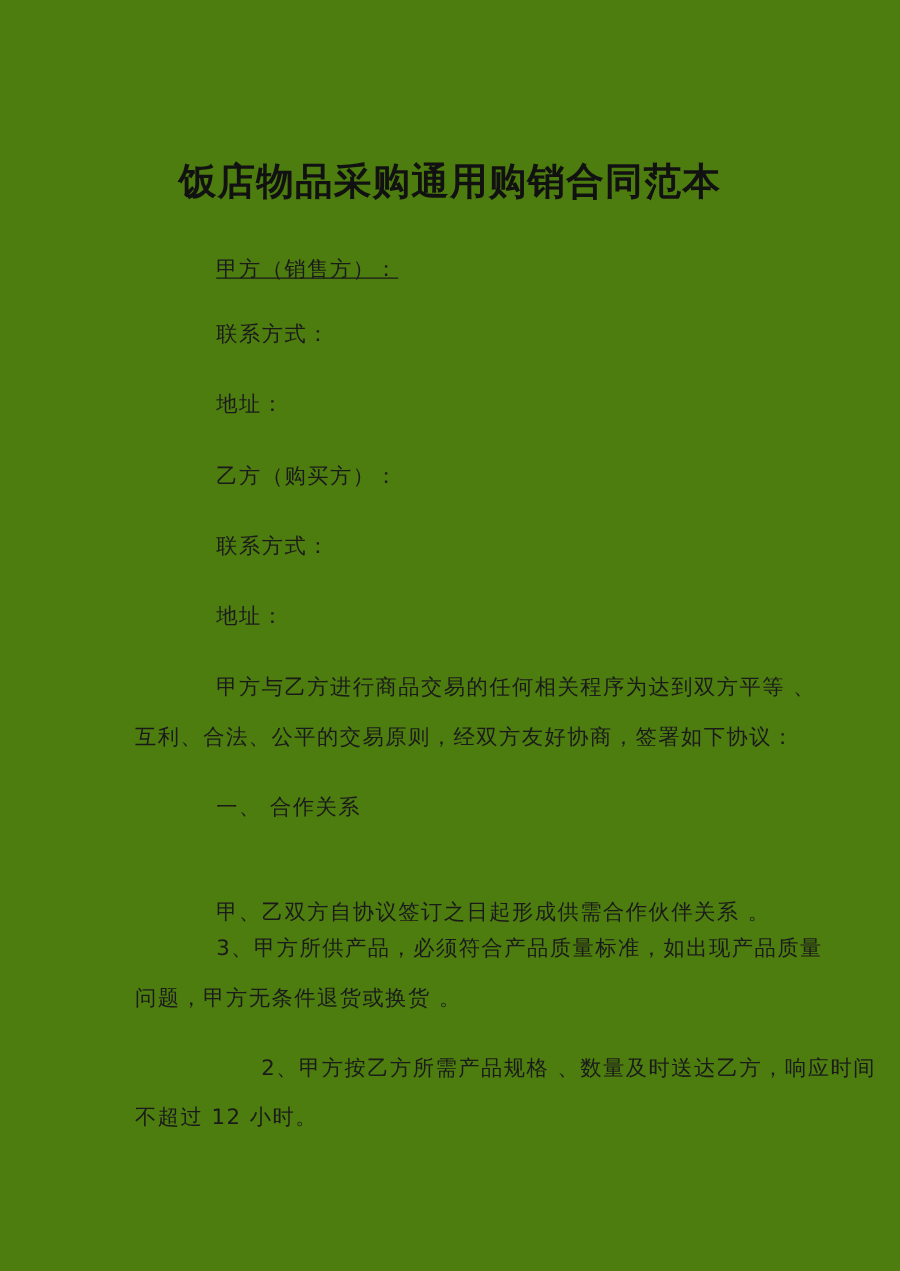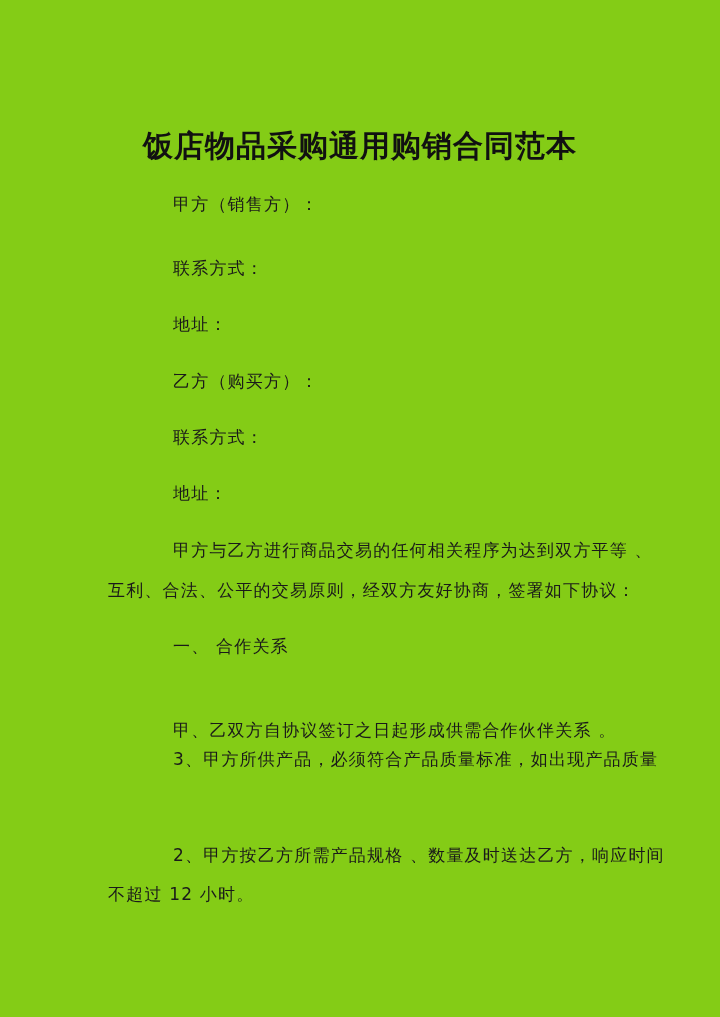--- a/index.html
+++ b/index.html
@@ -13,21 +13,21 @@
       position: relative;
       overflow: hidden;
       font-family: "DejaVu Sans", "Liberation Sans", sans-serif;
       color: #111111;
     }
     .page {
       position: absolute;
       left: 0; top: 0;
       width: 720px;
       height: 1017px;
-      background: #84cc16;
+      background: #4d7c0f;
     }
     .title {
       position: absolute;
       left: 0;
       top: 126px;
       width: 720px;
       text-align: center;
       font-size: 30px;
       font-weight: bold;
       letter-spacing: 1px;
@@ -45,33 +45,34 @@
     .indent { left: 173px; }
     .flush  { left: 108px; }
   </style>
 </head>
 <body>
 
 <div class="page">
 
   <div class="title">饭店物品采购通用购销合同范本</div>
 
-  <div class="line indent" style="top:192px;">甲方（销售方）：</div>
+  <div class="line indent" style="top:204px;text-decoration:underline;">甲方（销售方）：</div>
   <div class="line indent" style="top:256px;">联系方式：</div>
   <div class="line indent" style="top:312px;">地址：</div>
 
   <div class="line indent" style="top:369px;">乙方（购买方）：</div>
   <div class="line indent" style="top:425px;">联系方式：</div>
   <div class="line indent" style="top:481px;">地址：</div>
 
   <div class="line flush" style="top:578px;">互利、合法、公平的交易原则，经双方友好协商，签署如下协议：</div>
   <div class="line indent" style="top:538px;">甲方与乙方进行商品交易的任何相关程序为达到双方平等 、</div>
 
   <div class="line indent" style="top:634px;">一、  合作关系</div>
 
   <div class="line indent" style="top:718px;">甲、乙双方自协议签订之日起形成供需合作伙伴关系 。</div>
 
   <div class="line indent" style="top:747px;">3、甲方所供产品，必须符合产品质量标准，如出现产品质量</div>
+  <div class="line flush" style="top:787px;">问题，甲方无条件退货或换货 。</div>
 
-  <div class="line indent" style="top:843px;">2、甲方按乙方所需产品规格 、数量及时送达乙方，响应时间</div>
+  <div class="line indent" style="top:843px;margin-left:36px;">2、甲方按乙方所需产品规格 、数量及时送达乙方，响应时间</div>
   <div class="line flush" style="top:882px;">不超过 12 小时。</div>
 
 </div>
 
 </body></html>

